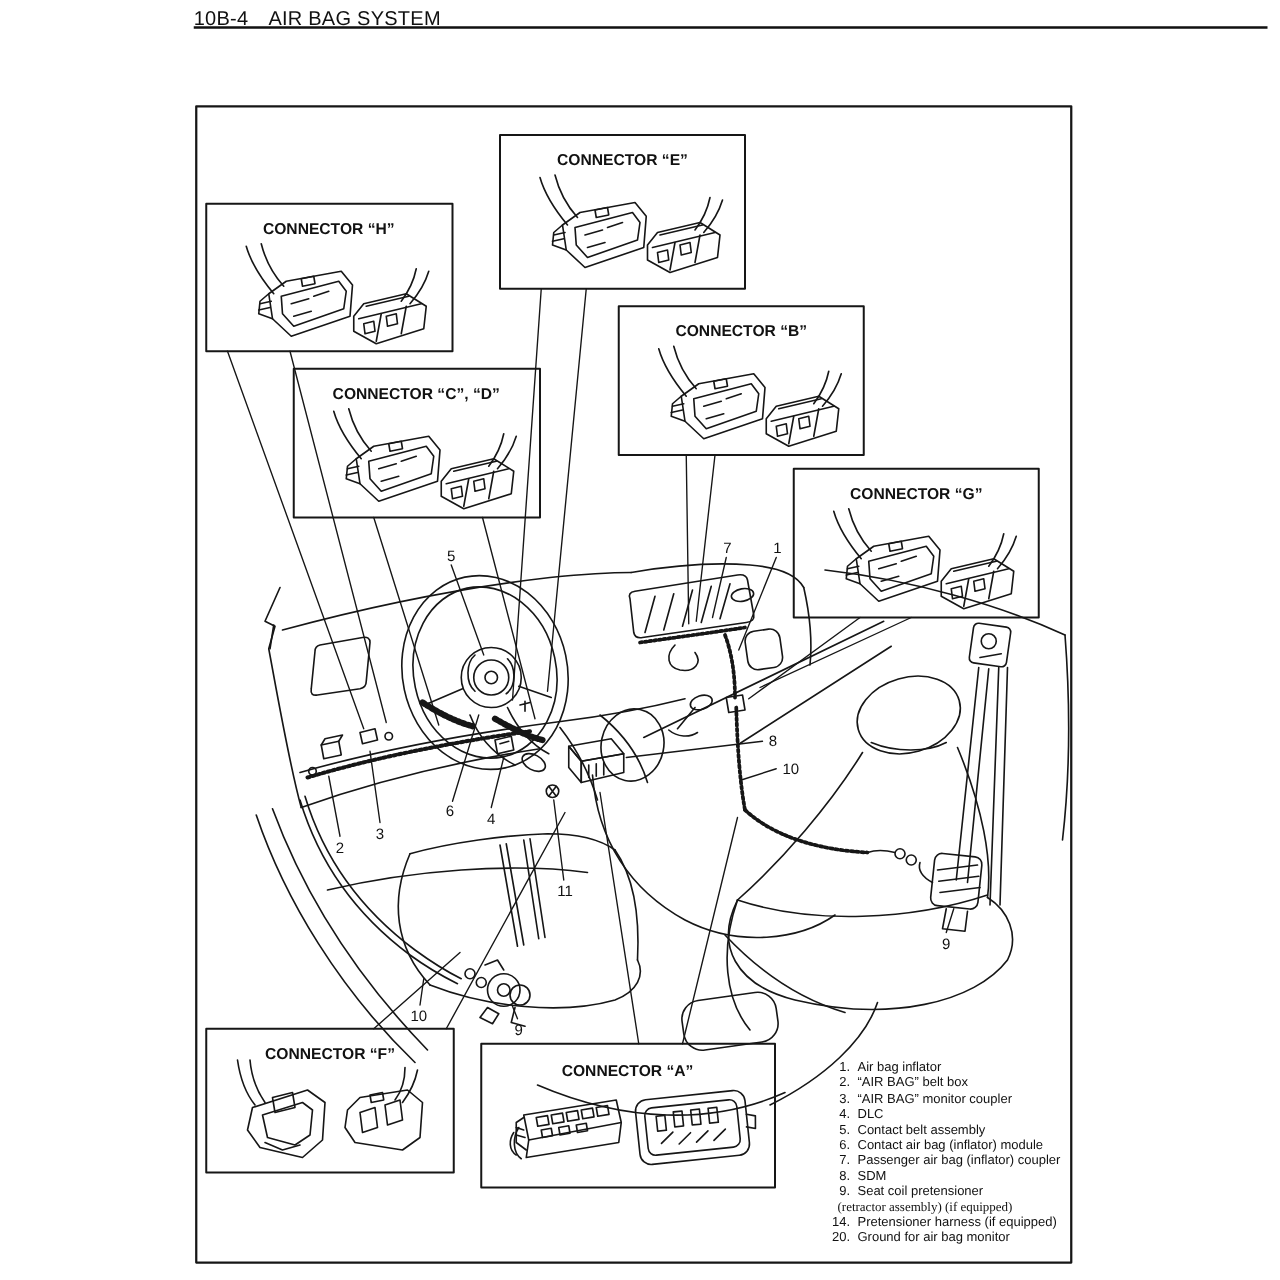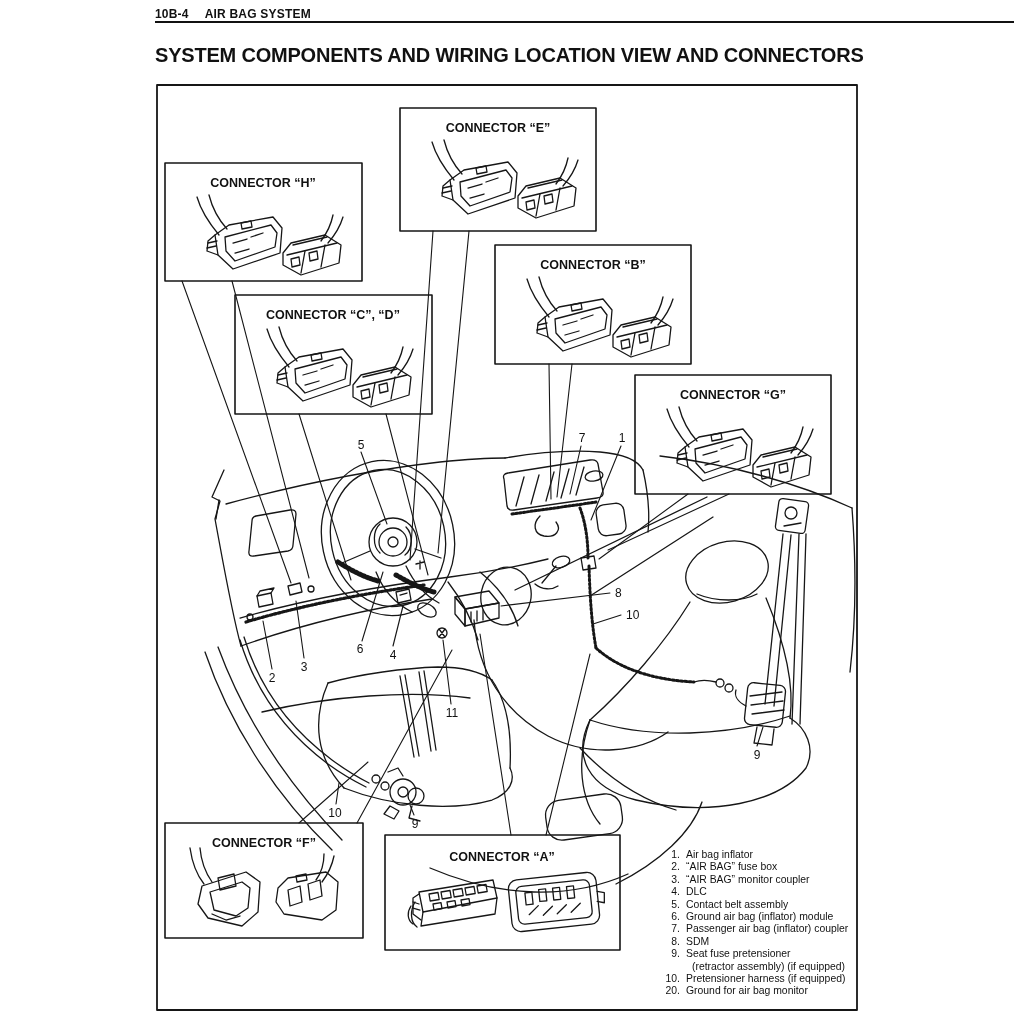--- a/index.html
+++ b/index.html
@@ -1,40 +1,39 @@
 <!DOCTYPE html>
 <html><head>
 <meta charset="utf-8">
 <style>
   html,body { margin:0; padding:0; background:#e8e8e8; }
   .page {
     position:relative; width:1024px; height:1024px; background:#ffffff;
     font-family:"Liberation Sans", sans-serif; color:#111; overflow:hidden;
   }
-  .hdr { position:absolute; left:155px; top:7px; font-size:12px; font-weight:700; letter-spacing:.2px; white-space:nowrap; }
+  .hdr { position:absolute; left:155px; top:7px; font-size:16px; font-weight:400; letter-spacing:.2px; white-space:nowrap; }
   .hdr .code { margin-right:16px; }
   .hdr-rule { position:absolute; left:155px; top:21px; width:859px; height:2px; background:#111; }
   .doc-title { position:absolute; left:155px; top:44px; font-size:20px; font-weight:700; letter-spacing:-.2px; white-space:nowrap; }
   svg.diagram { position:absolute; left:0; top:0; }
   .legend { position:absolute; left:660px; top:849px; font-size:10.4px; line-height:12.4px; color:#111; }
   .legend-row { display:flex; white-space:nowrap; }
   .legend-num { width:20px; text-align:right; margin-right:6px; flex:none; }
-  .legend-cont { margin-left:32px; white-space:nowrap; }
+  .legend-cont { margin-left:10px; white-space:nowrap;font-family:Liberation Serif, serif; }
 </style>
 </head>
 <body>
 
 <div class="page">
 
   <div class="hdr">
     <span class="code">10B-4</span><span>AIR BAG SYSTEM</span>
   </div>
   <div class="hdr-rule"></div>
 
-  <div class="doc-title">SYSTEM COMPONENTS AND WIRING LOCATION VIEW AND CONNECTORS</div>
 
   <svg class="diagram" width="1024" height="1024" viewBox="0 0 1024 1024" fill="none" stroke="#161616" stroke-width="1.3" stroke-linecap="round" stroke-linejoin="round">
 
     <defs>
 
       <g id="cmale">
         <path d="M12,2 C16,16 24,28 34,40"></path>
         <path d="M24,0 C27,12 33,24 42,34"></path>
         <path d="M30,40 L44,30 L88,22 L97,33 L95,58 L48,74 L33,60 Z"></path>
         <path d="M30,40 L23,46 L22,56 L33,60"></path>
@@ -338,55 +337,55 @@
     </g>
   </svg>
 
   <div class="legend">
     <div class="legend-row">
         <span class="legend-num">1.</span>
         <span>Air bag inflator</span>
       </div>
     <div class="legend-row">
         <span class="legend-num">2.</span>
-        <span>“AIR BAG” fuse box</span>
+        <span>“AIR BAG” belt box</span>
       </div>
     <div class="legend-row">
         <span class="legend-num">3.</span>
         <span>“AIR BAG” monitor coupler</span>
       </div>
     <div class="legend-row">
         <span class="legend-num">4.</span>
         <span>DLC</span>
       </div>
     <div class="legend-row">
         <span class="legend-num">5.</span>
         <span>Contact belt assembly</span>
       </div>
     <div class="legend-row">
         <span class="legend-num">6.</span>
-        <span>Ground air bag (inflator) module</span>
+        <span>Contact air bag (inflator) module</span>
       </div>
     <div class="legend-row">
         <span class="legend-num">7.</span>
         <span>Passenger air bag (inflator) coupler</span>
       </div>
     <div class="legend-row">
         <span class="legend-num">8.</span>
         <span>SDM</span>
       </div>
     <div class="legend-row">
         <span class="legend-num">9.</span>
-        <span>Seat fuse pretensioner</span>
+        <span>Seat coil pretensioner</span>
       </div>
     <div class="legend-row">
         <span class="legend-cont">(retractor assembly) (if equipped)</span>
       </div>
     <div class="legend-row">
-        <span class="legend-num">10.</span>
+        <span class="legend-num">14.</span>
         <span>Pretensioner harness (if equipped)</span>
       </div>
     <div class="legend-row">
         <span class="legend-num">20.</span>
         <span>Ground for air bag monitor</span>
       </div>
   </div>
 
 </div>
 

